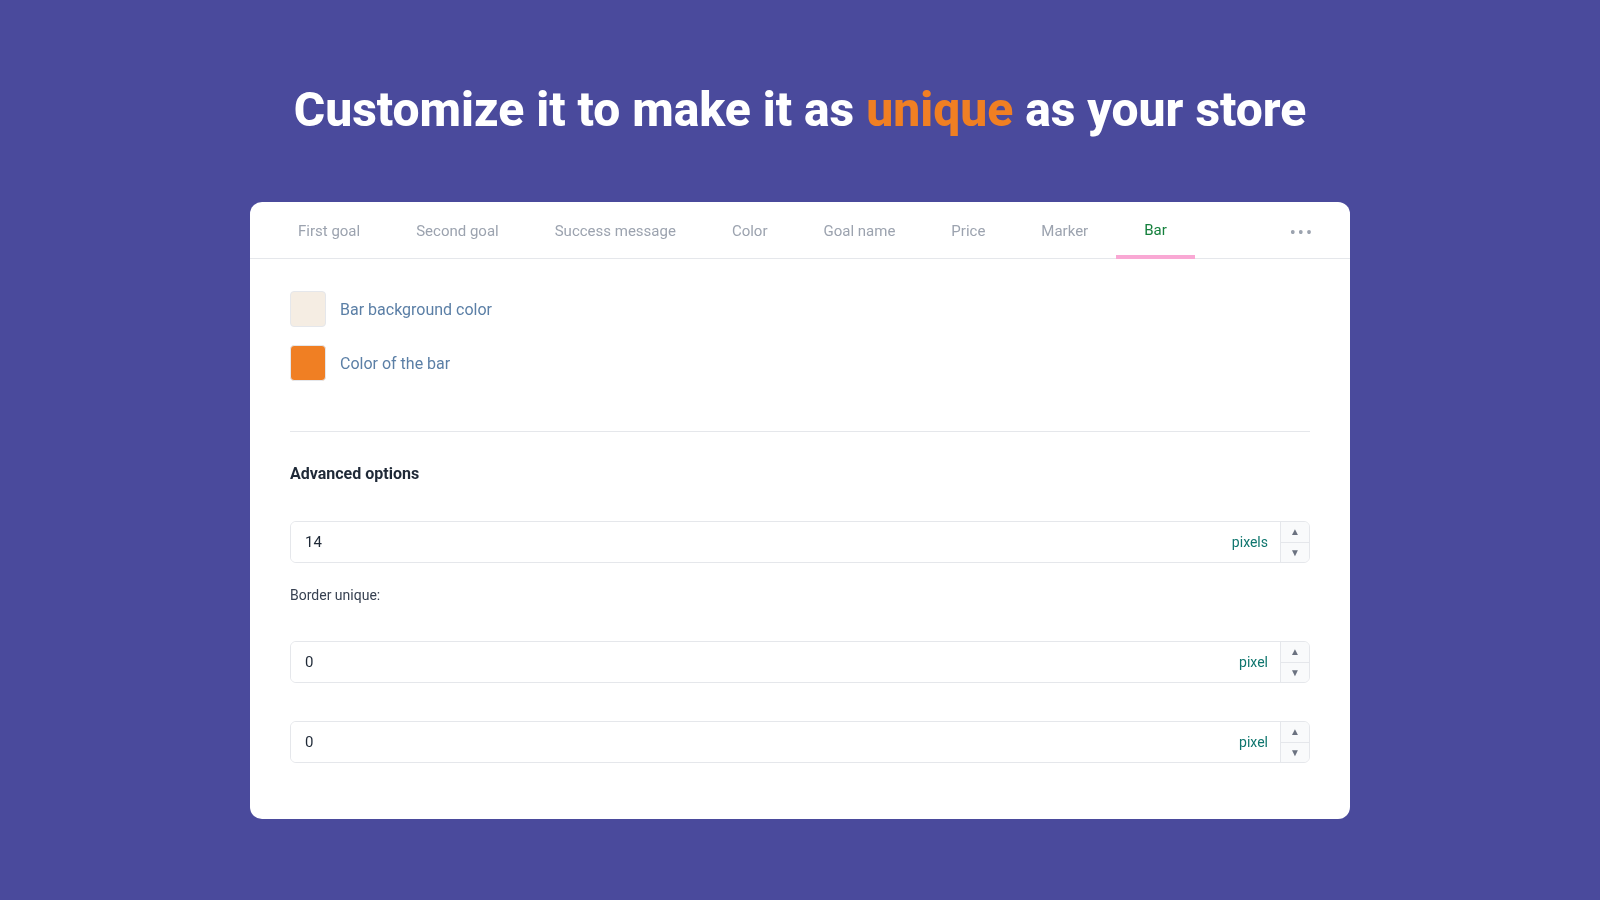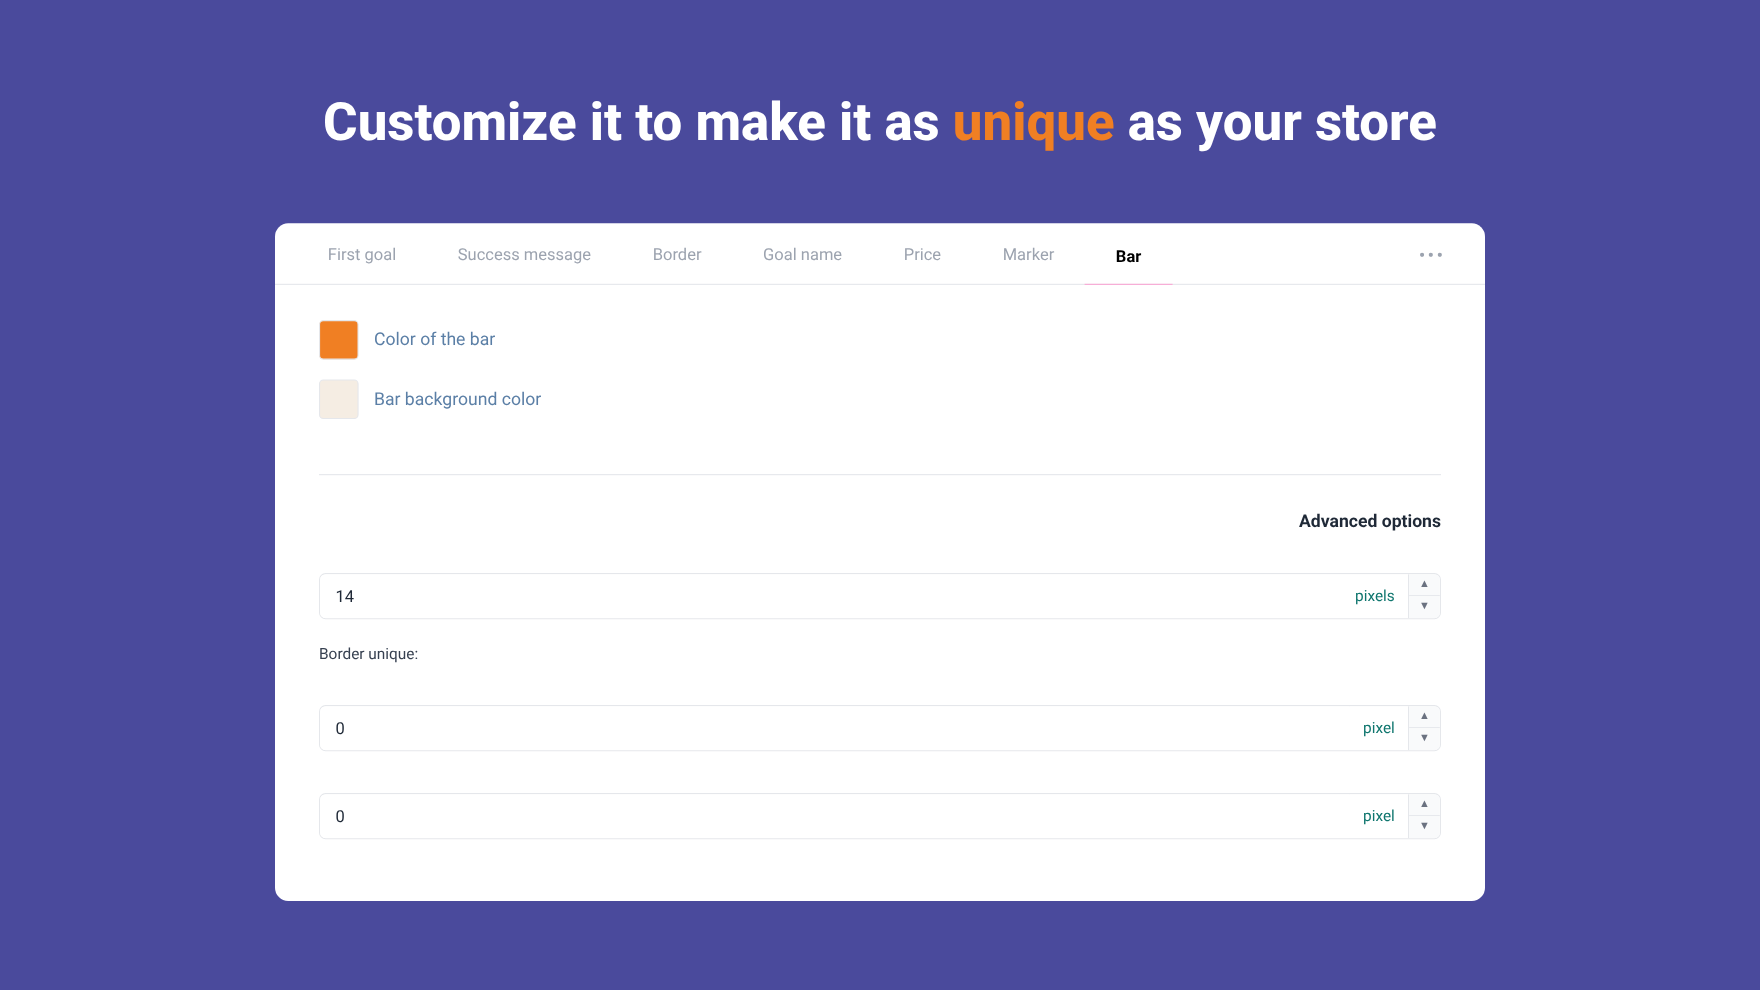--- a/index.html
+++ b/index.html
@@ -54,23 +54,23 @@
       font-size: 15px;
       color: #9ca3af;
       cursor: pointer;
       border-bottom: 3px solid transparent;
       white-space: nowrap;
       position: relative;
       top: 1px;
     }
 
     .tab.active {
-      color: #000000;
-      font-weight: 700;
-      border-bottom: 1px solid #f9a8d4;
+      color: #15803d;
+      font-weight: 400;
+      border-bottom: 4px solid #f9a8d4;
     }
 
     .tab-more {
       padding: 18px 16px 16px;
       font-size: 18px;
       color: #9ca3af;
       cursor: pointer;
       margin-left: auto;
       letter-spacing: 2px;
       position: relative;
@@ -110,21 +110,20 @@
 
     .advanced-options {
       margin-top: 0;
     }
 
     .section-title {
       font-size: 16px;
       font-weight: 700;
       color: #1f2937;
       margin-bottom: 20px;
-      text-align: right;
     }
 
     .field-group {
       margin-bottom: 24px;
     }
 
     .field-label {
       font-size: 14px;
       color: #374151;
       margin-bottom: 8px;
@@ -191,38 +190,39 @@
 
 <h1 class="headline">
   <span>Customize it to make it as</span>
   <span class="unique">unique</span>
   <span>as your store</span>
 </h1>
 
 <div class="card">
   <div class="tabs">
     <div class="tab">First goal</div>
+    <div class="tab">Second goal</div>
     <div class="tab">Success message</div>
-    <div class="tab">Border</div>
+    <div class="tab">Color</div>
     <div class="tab">Goal name</div>
     <div class="tab">Price</div>
     <div class="tab">Marker</div>
     <div class="tab active">Bar</div>
     <div class="tab-more">•••</div>
   </div>
 
   <div class="card-body">
     <div class="color-section">
       <div class="color-row">
+        <div class="color-swatch" style="background-color: #f5ede3;"></div>
+        <span class="color-label">Bar background color</span>
+      </div>
+      <div class="color-row">
         <div class="color-swatch" style="background-color: #f07f23;"></div>
         <span class="color-label">Color of the bar</span>
-      </div>
-      <div class="color-row">
-        <div class="color-swatch" style="background-color: #f5ede3;"></div>
-        <span class="color-label">Bar background color</span>
       </div>
     </div>
 
     <div class="advanced-options">
       <div class="section-title">Advanced options</div>
 
       <div class="field-group">
         <div class="input-row">
           <div class="input-value">14</div>
           <div class="input-unit">pixels</div>

